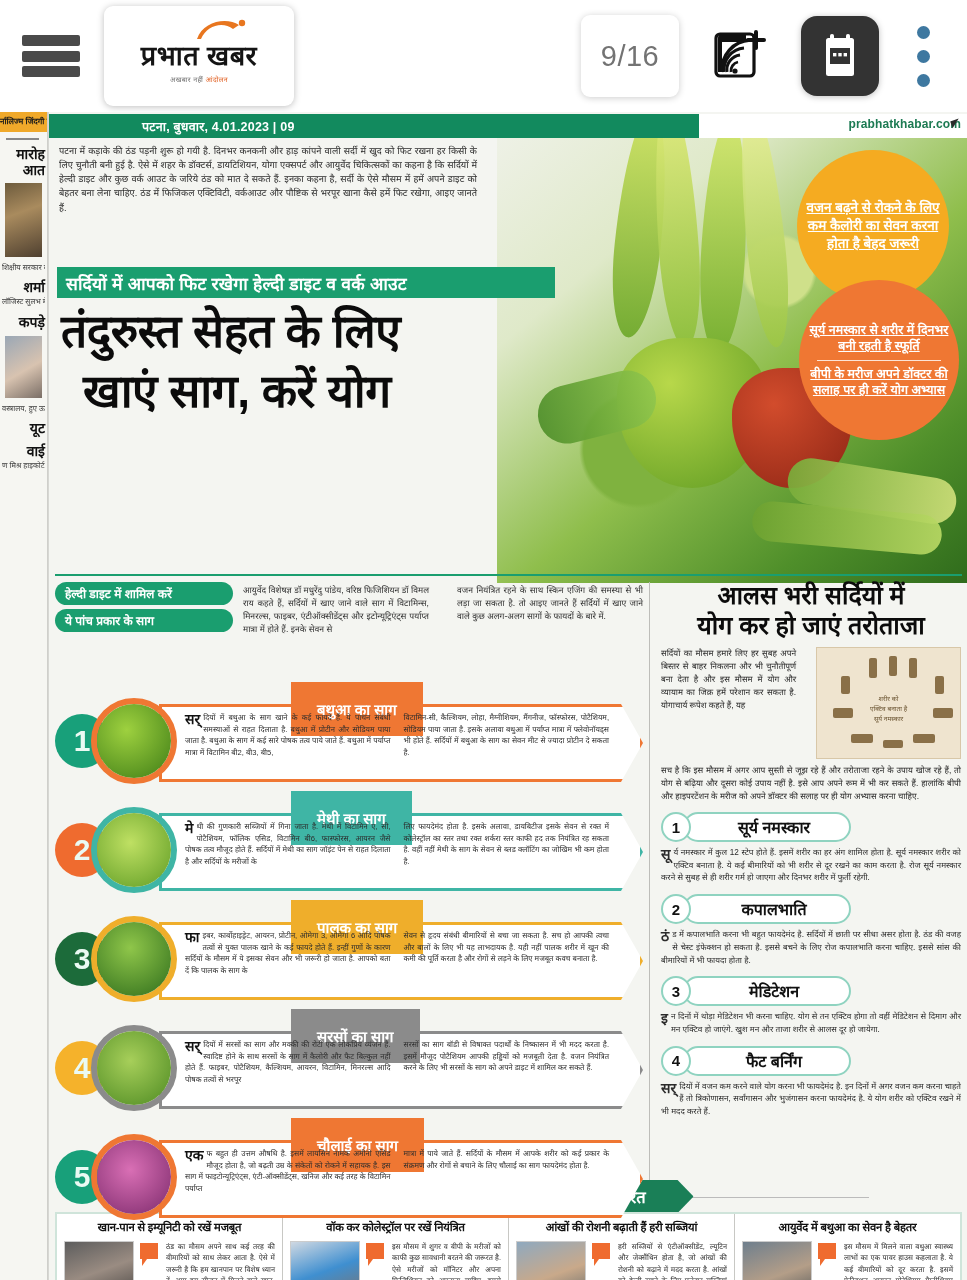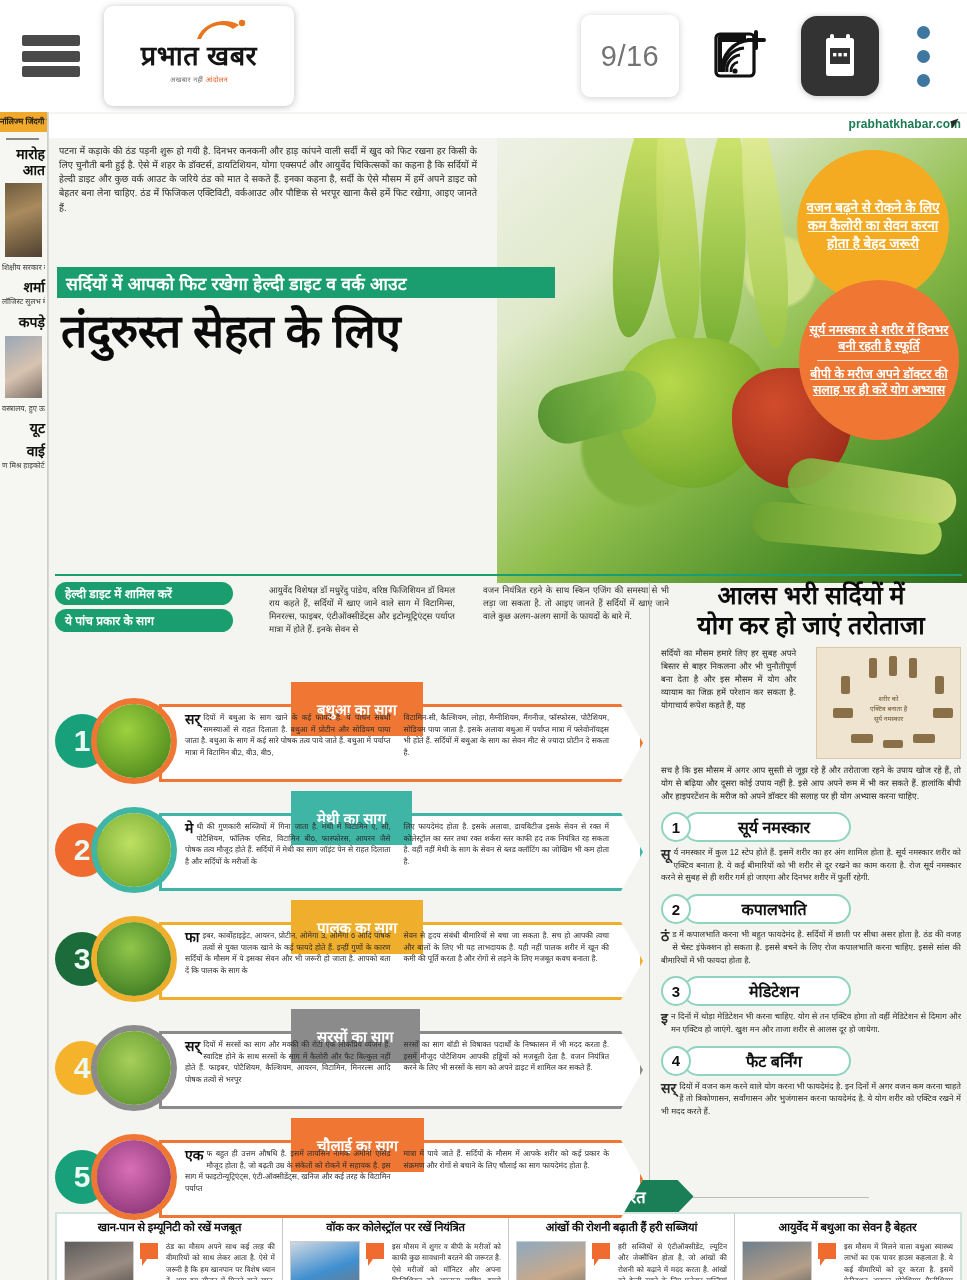--- a/index.html
+++ b/index.html
@@ -116,21 +116,21 @@
 
   
   .hdiv { position:absolute; left:6px; top:462px; width:907px; height:2px; background:#1a9e6f; }
 
   
   .colL { position:absolute; left:6px; top:470px; width:588px; }
   .pillbox { width:178px; }
   .pill { background:#1a9e6f; color:#fff; font-size:12px; font-weight:700;
      border-radius:14px; padding:3px 10px; margin-bottom:4px; white-space:nowrap; }
   .lead-cols { position:absolute; left:188px; top:2px; width:400px;
-     display:flex; gap:28px;margin-left:26px; }
+     display:flex; gap:28px; }
   .lead-cols p { font-size:8.6px; line-height:1.5; color:#2d2d2d; text-align:justify; width:193px; }
 
   .saag { position:relative; height:104px; margin-top:5px; }
   .badge { position:absolute; left:0; top:24px; width:54px; height:54px; border-radius:50%;
      color:#eafaf3; font-size:30px; font-weight:700; display:flex; align-items:center;
      justify-content:center; z-index:3; }
   .thumb { position:absolute; left:36px; top:8px; width:86px; height:86px; border-radius:50%;
      z-index:4; border:6px solid #ef7733; overflow:hidden; }
   .thumb .veg { width:100%; height:100%; }
   .ribbon { position:absolute; left:104px; top:14px; right:0; height:78px; z-index:1;
@@ -271,20 +271,23 @@
         <div class="ls-body">वस्त्रालय, हुए ऊनी किया महिला समारोह में पदाधिकारियों प्रसाद, अर्चना खुशबू रहीं.</div>
         <div class="ls-h2">यूट</div>
         <div class="ls-h2">वाई</div>
         <div class="ls-body">ण मिश्र हाइकोर्ट संबंधित स संजय के समक्ष योगेश चंद्र गया है. संस्थान की भूमि में याओं के बद गयी. ा आमके कहा कि ाल होगा पर मूल नहीं, राज्य अधिकारियों</div>
       </div>
     </div>
 
     <div class="page">
 
       <div class="masthead">
+        <div class="mh-green">
+          <div class="dateline">पटना, बुधवार, 4.01.2023 | 09</div>
+        </div>
         <div class="mh-rest">
           <div class="mh-site">prabhatkhabar.com</div>
           <div class="cursor"></div>
         </div>
       </div>
 
       <div class="hero">
         <div class="hero-bg"></div>
         <div class="leaf" style="left:120px;top:-30px;width:46px;height:230px;background:linear-gradient(180deg,#cfe35f,#6ea82b);transform:rotate(6deg);"></div>
         <div class="leaf" style="left:160px;top:-40px;width:40px;height:250px;background:linear-gradient(180deg,#e3ec7c,#8cbe3a);transform:rotate(-4deg);"></div>
@@ -305,20 +308,21 @@
           <div>सूर्य नमस्कार से शरीर में दिनभर बनी रहती है स्फूर्ति</div>
           <div class="divider"></div>
           <div>बीपी के मरीज अपने डॉक्टर की सलाह पर ही करें योग अभ्यास</div>
         </div>
       </div>
 
       <div class="strap">सर्दियों में आपको फिट रखेगा हेल्दी डाइट व वर्क आउट</div>
 
       <div class="headline">
         <div class="l1">तंदुरुस्त सेहत के लिए</div>
+        <div class="l2">खाएं साग, करें योग</div>
       </div>
 
       <div class="hdiv"></div>
 
       <div class="colL">
         <div class="pillbox">
           <div class="pill">हेल्दी डाइट में शामिल करें</div>
           <div class="pill">ये पांच प्रकार के साग</div>
         </div>
         <div class="lead-cols">

